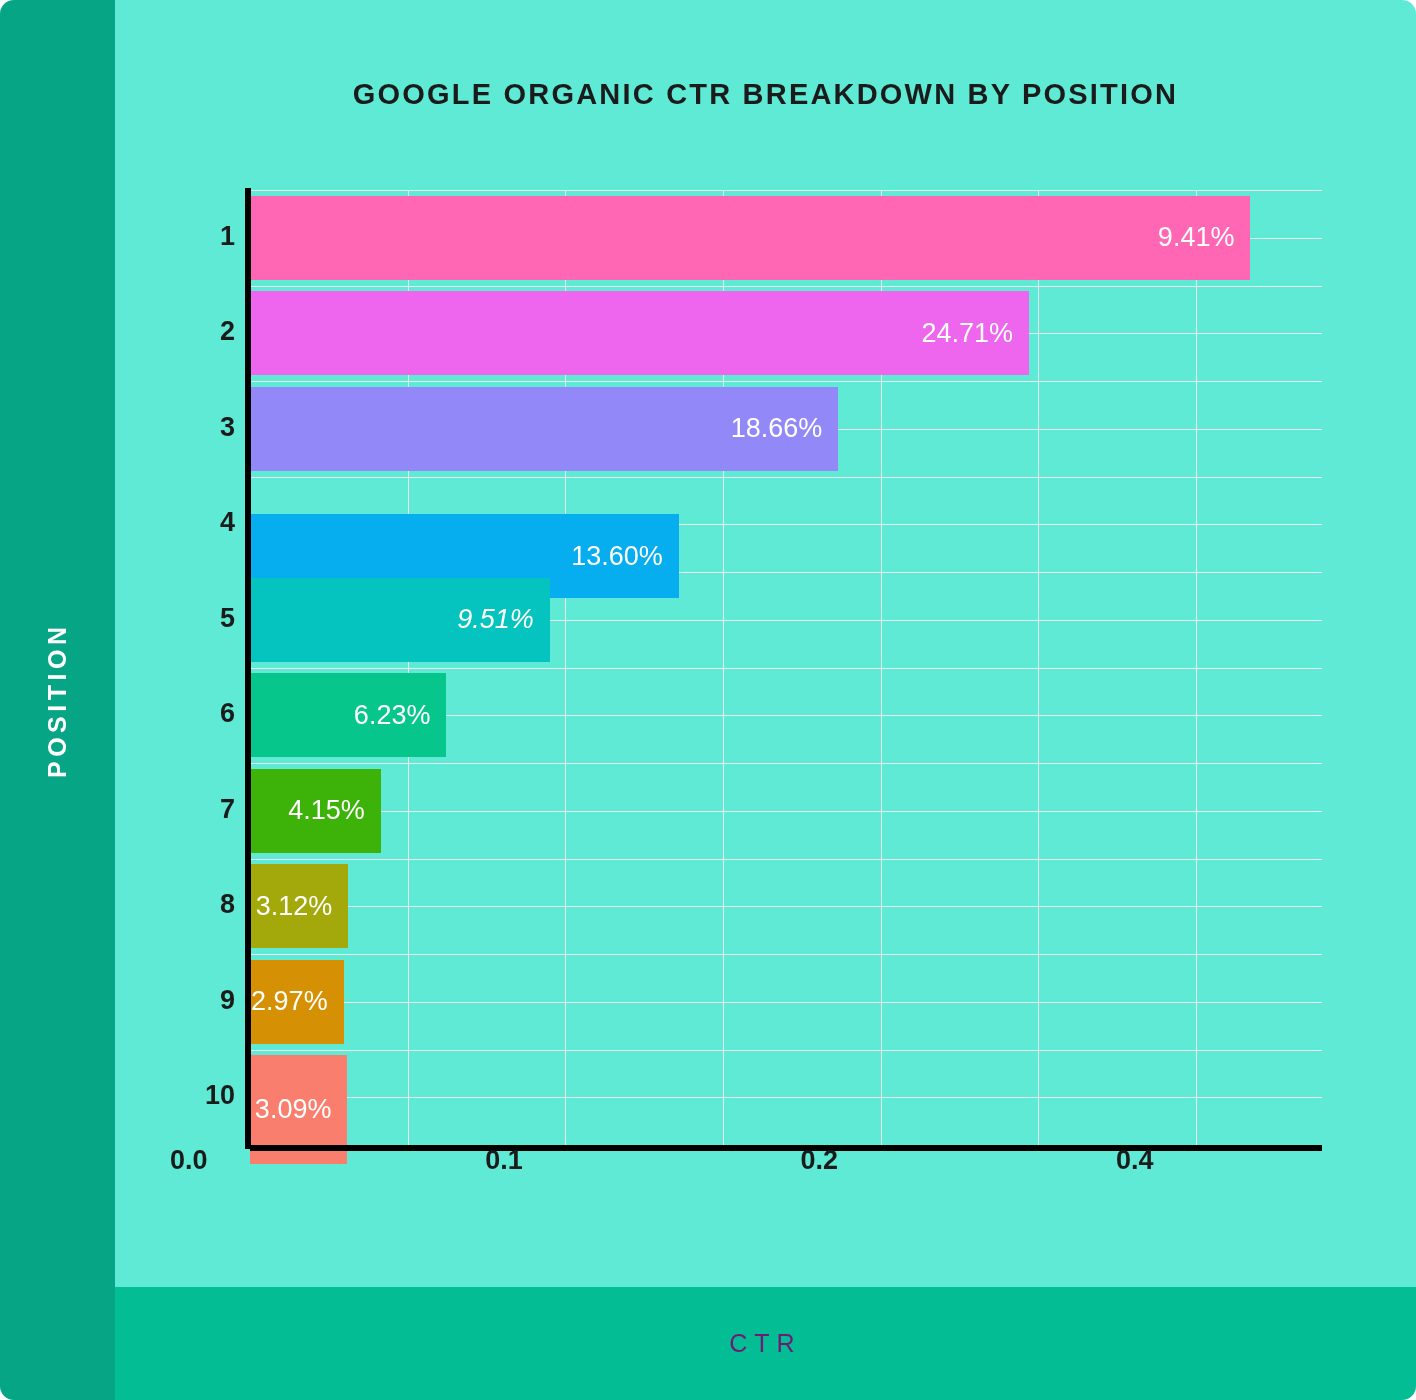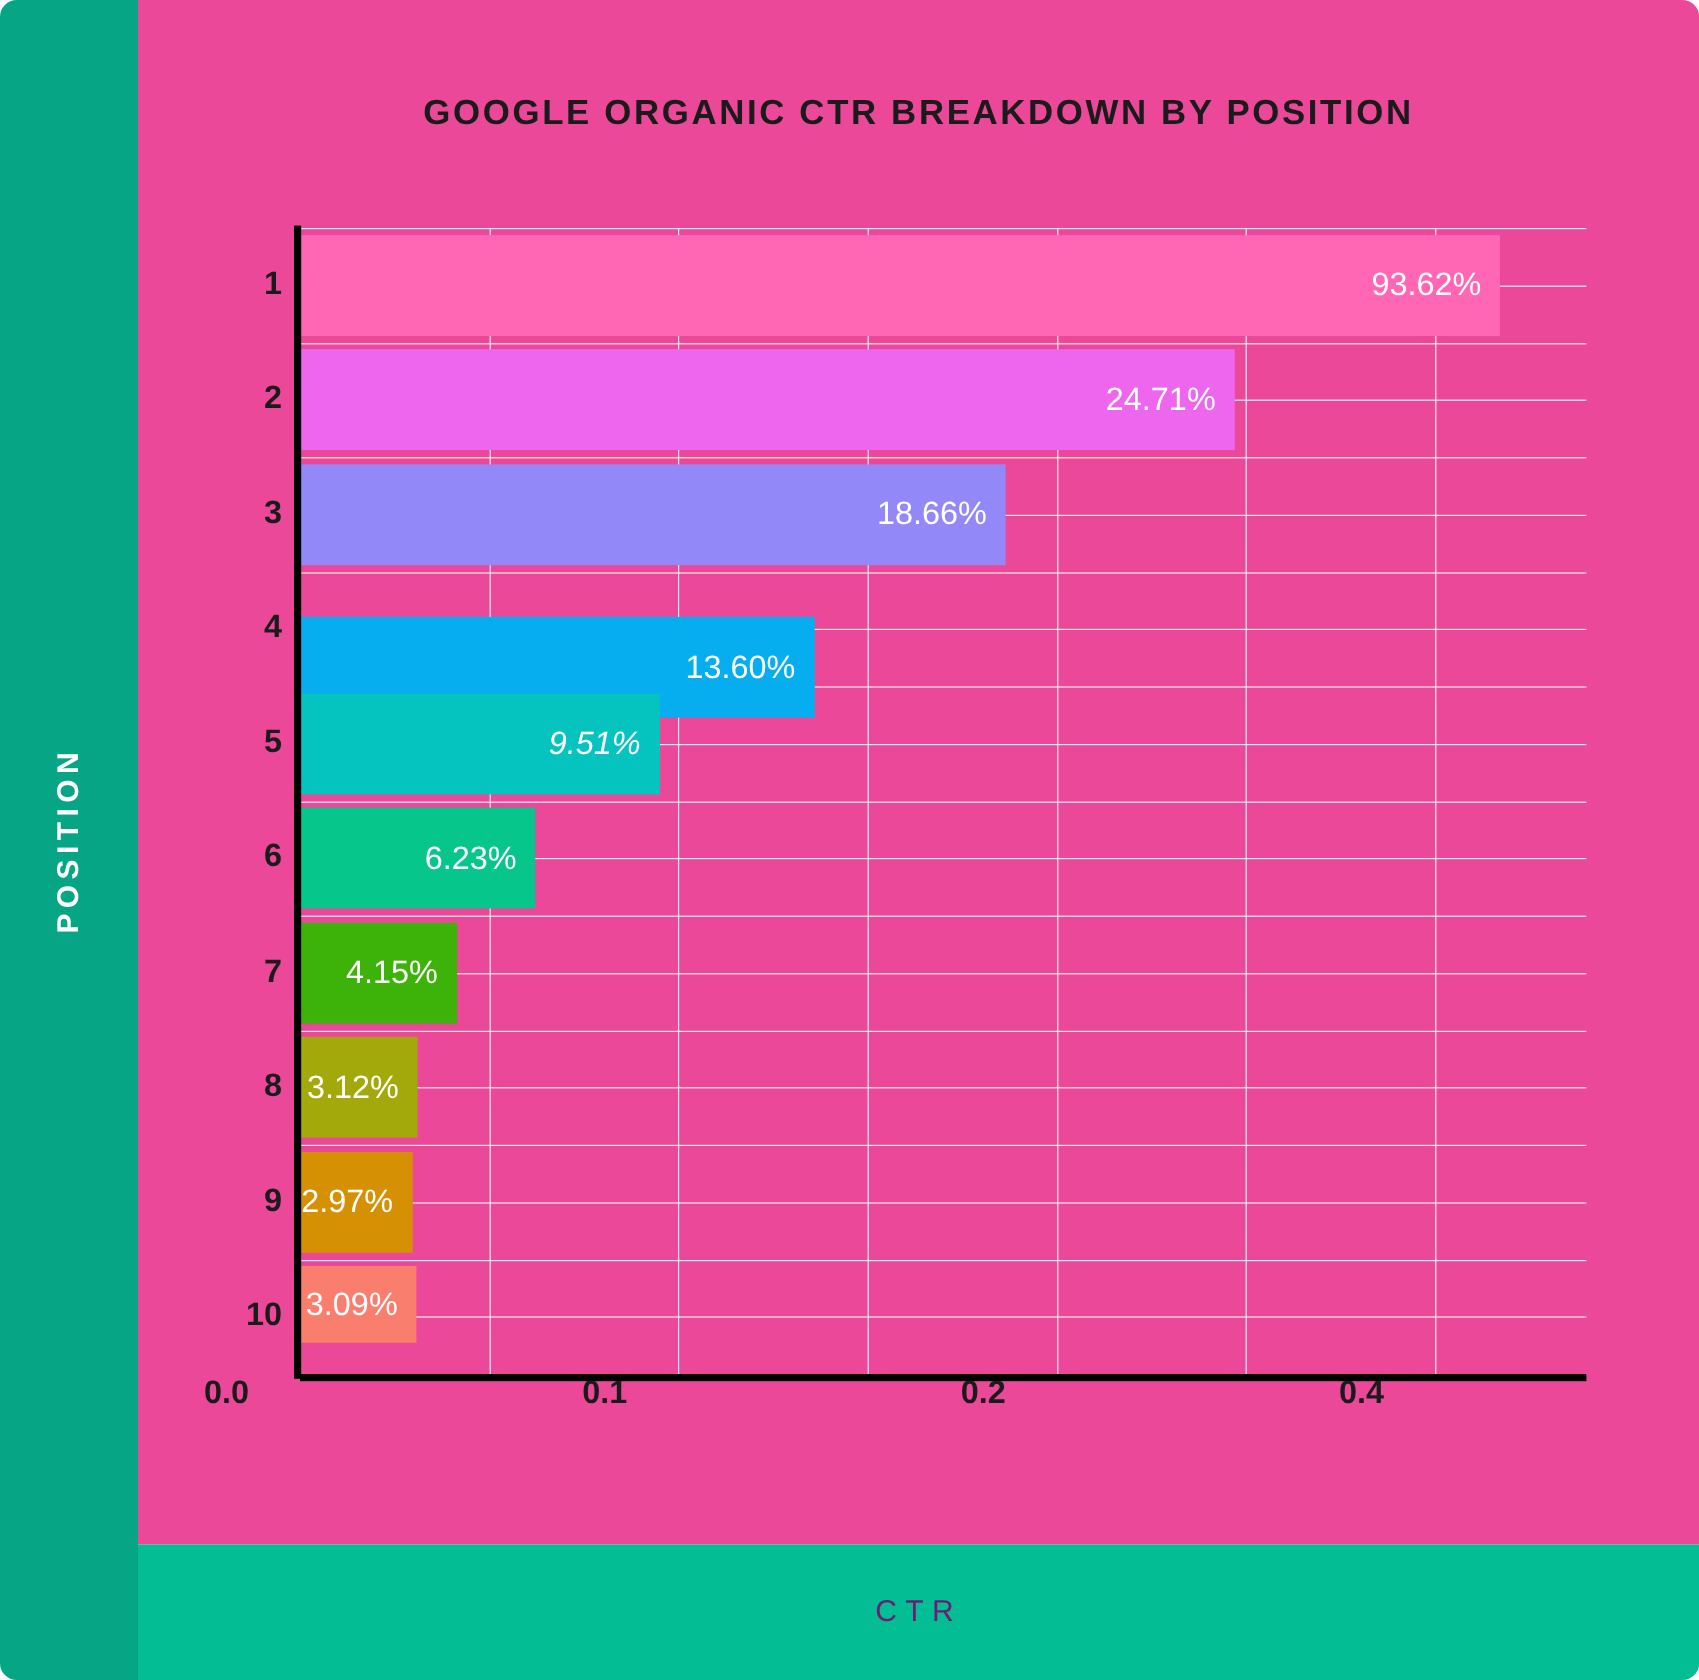--- a/index.html
+++ b/index.html
@@ -62,21 +62,21 @@
     font-weight: normal;
     letter-spacing: 7px;
   }
 
   
   #canvas {
     position: absolute;
     left: 115px; top: 0;
     width: 1301px;
     height: 1287px;
-    background: #ec4899;
+    background: #5eead4;
   }
 
   #chart-title {
     position: absolute;
     left: 0; top: 78px;
     width: 1301px;
     text-align: center;
     font-size: 29px;
     font-weight: bold;
     letter-spacing: 2.2px;
@@ -201,21 +201,21 @@
         <div class="gridline-h" style="top: 573px;"></div>
         <div class="gridline-h" style="top: 620.75px;"></div>
         <div class="gridline-h" style="top: 668.5px;"></div>
         <div class="gridline-h" style="top: 716.25px;"></div>
         <div class="gridline-h" style="top: 764px;"></div>
         <div class="gridline-h" style="top: 811.75px;"></div>
         <div class="gridline-h" style="top: 859.5px;"></div>
         <div class="gridline-h" style="top: 907.25px;"></div>
         <div class="gridline-h" style="top: 955px;"></div>
         <div class="bar" style="left: 0px; top: 5.96875px; width: 1000.43px; height: 83.5625px; background: rgb(255, 102, 179);">
-          <span class="bar-value">93.62%</span>
+          <span class="bar-value">9.41%</span>
         </div>
         <div class="bar" style="left: 0px; top: 101.469px; width: 779.092px; height: 83.5625px; background: rgb(238, 102, 238);">
           <span class="bar-value">24.71%</span>
         </div>
         <div class="bar" style="left: 0px; top: 196.969px; width: 588.339px; height: 83.5625px; background: rgb(146, 136, 247);">
           <span class="bar-value">18.66%</span>
         </div>
         <div class="bar" style="left: 0px; top: 292.469px; width: 428.8px; height: 83.5625px; background: rgb(6, 174, 239); margin-top: 32px;">
           <span class="bar-value">13.60%</span>
         </div>
@@ -227,21 +227,21 @@
         </div>
         <div class="bar" style="left: 0px; top: 578.969px; width: 130.847px; height: 83.5625px; background: rgb(61, 178, 9);">
           <span class="bar-value">4.15%</span>
         </div>
         <div class="bar" style="left: 0px; top: 674.469px; width: 98.3718px; height: 83.5625px; background: rgb(163, 168, 11);">
           <span class="bar-value">3.12%</span>
         </div>
         <div class="bar" style="left: 0px; top: 769.969px; width: 93.6424px; height: 83.5625px; background: rgb(214, 144, 4);">
           <span class="bar-value">2.97%</span>
         </div>
-        <div class="bar" style="left: 0px; top: 865.469px; width: 97.4259px; height: 64px; background: rgb(249, 126, 110);">
+        <div class="bar" style="left: 0px; top: 865.469px; width: 97.4259px; height: 109px; background: rgb(249, 126, 110);">
           <span class="bar-value">3.09%</span>
         </div>
       </div>
 
     <div id="axis-y"></div>
     <div id="axis-x"></div>
 
     <div id="ytick-wrap">
         <div class="ytick" style="top: 30.75px;">1</div>
         <div class="ytick" style="top: 126.25px;">2</div>

